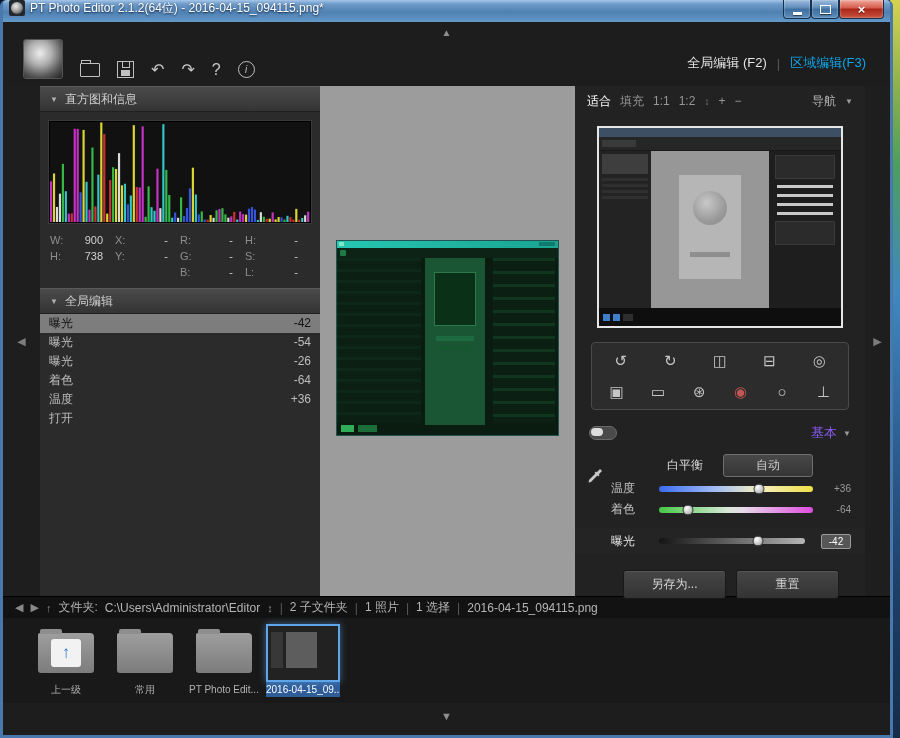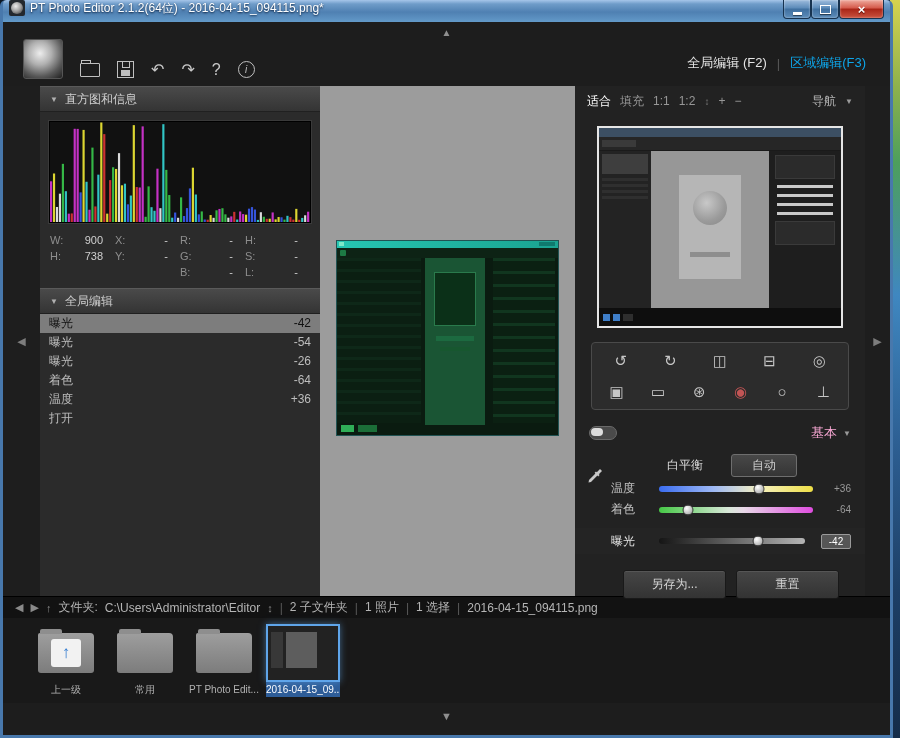--- a/index.html
+++ b/index.html
@@ -114,27 +114,27 @@
   .nv-bottom i{width:7px;height:7px;background:#3f7ec8;display:block;}
   .nv-bottom .g{background:#2e2e2e;width:10px;}
   .tools{margin:14px 16px 0;height:62px;flex:none;background:#2c2c2c;border:1px solid #4a4a4a;border-radius:4px;
     display:flex;flex-direction:column;justify-content:space-around;padding:2px 4px;}
   .tools-row{display:flex;justify-content:space-around;align-items:center;}
   .t-ic{color:#c6c6c6;font-size:15px;width:24px;text-align:center;}
   .t-ic.red{color:#c25555;}
   .basic-row{margin:12px 14px 0;height:22px;flex:none;display:flex;align-items:center;}
   .switch{width:26px;height:12px;background:#4a4a4a;border:1px solid #6a6a6a;border-radius:7px;position:relative;display:block;}
   .switch .knob{position:absolute;left:1px;top:1px;width:12px;height:8px;background:#ddd;border-radius:5px;}
-  .basic-label{margin-left:auto;color:#f9a8d4;font-size:13px;}
+  .basic-label{margin-left:auto;color:#8b5cf6;font-size:13px;}
   .basic-arrow{margin-left:6px;font-size:8px;color:#9a9a9a;}
   .wb{position:relative;margin-top:8px;padding:0 14px 0 36px;flex:none;}
   .eyedropper{position:absolute;left:12px;top:16px;}
   .wb-header{height:26px;display:flex;align-items:center;}
   .wb-title{margin-left:56px;color:#ddd;font-size:12px;}
-  .auto-btn{margin-left:28px;padding:2px 20px;background:linear-gradient(#484848,#353535);border:1px solid #6e6e6e;border-radius:3px;color:#ccc;font-size:12px;}
+  .auto-btn{margin-left:20px;padding:2px 32px;background:linear-gradient(#484848,#353535);border:1px solid #6e6e6e;border-radius:3px;color:#ccc;font-size:12px;}
   .slider-row{height:21px;display:flex;align-items:center;}
   .s-label{width:38px;color:#c2c2c2;font-size:12px;flex:none;}
   .track{flex:1;height:6px;border-radius:3px;margin:0 10px;position:relative;}
   .track.temp{background:linear-gradient(90deg,#3a6cf0 0%,#9db8f5 35%,#f5f0c0 65%,#eedf46 100%);}
   .track.tint{background:linear-gradient(90deg,#46c846 0%,#d8e8d8 45%,#e8d8e8 55%,#df4ddf 100%);}
   .track.expo{background:linear-gradient(90deg,#151515,#b4b4b4);}
   .s-knob{position:absolute;top:50%;transform:translate(-50%,-50%);width:11px;height:11px;border-radius:50%;
     background:radial-gradient(circle at 35% 30%,#fff,#c2c2c2 60%,#8a8a8a);border:1px solid #3a3a3a;box-sizing:border-box;}
   .s-val{width:28px;text-align:right;color:#9a9a9a;font-size:10px;flex:none;}
   .exposure-row{margin:8px -14px 0 -36px;padding:0 14px 0 36px;background:#242424;display:flex;align-items:center;height:26px;}

